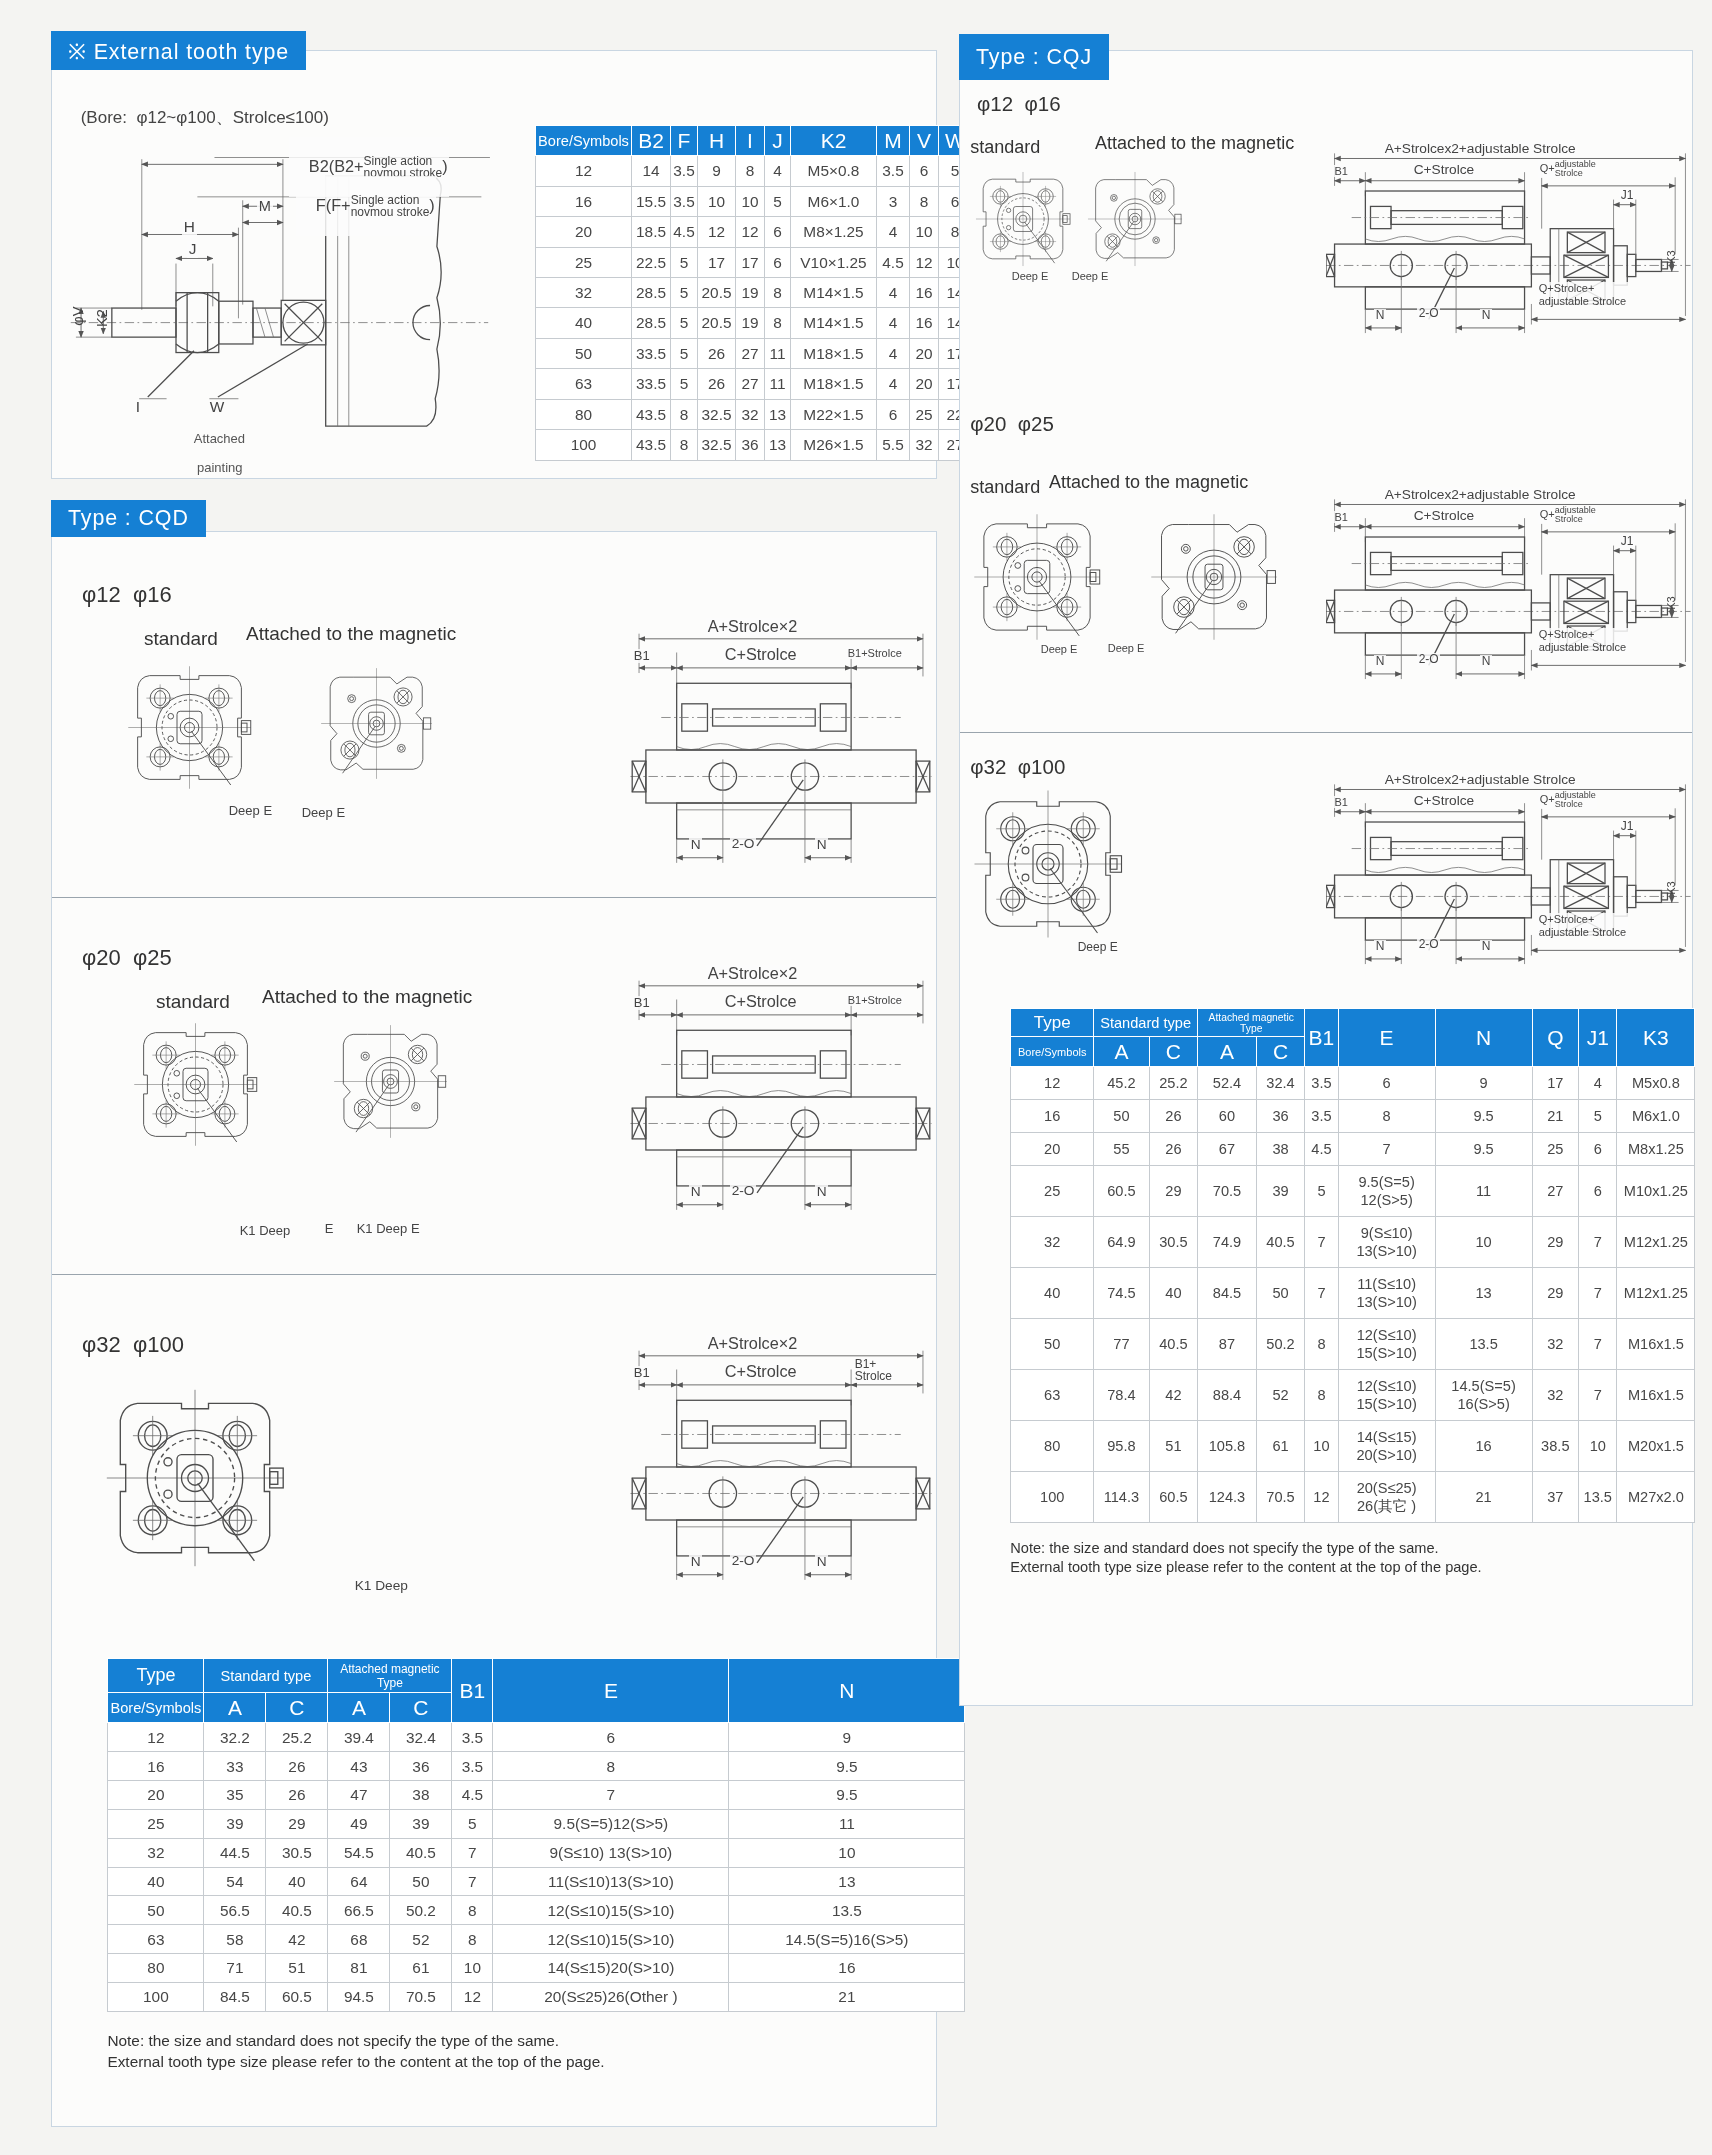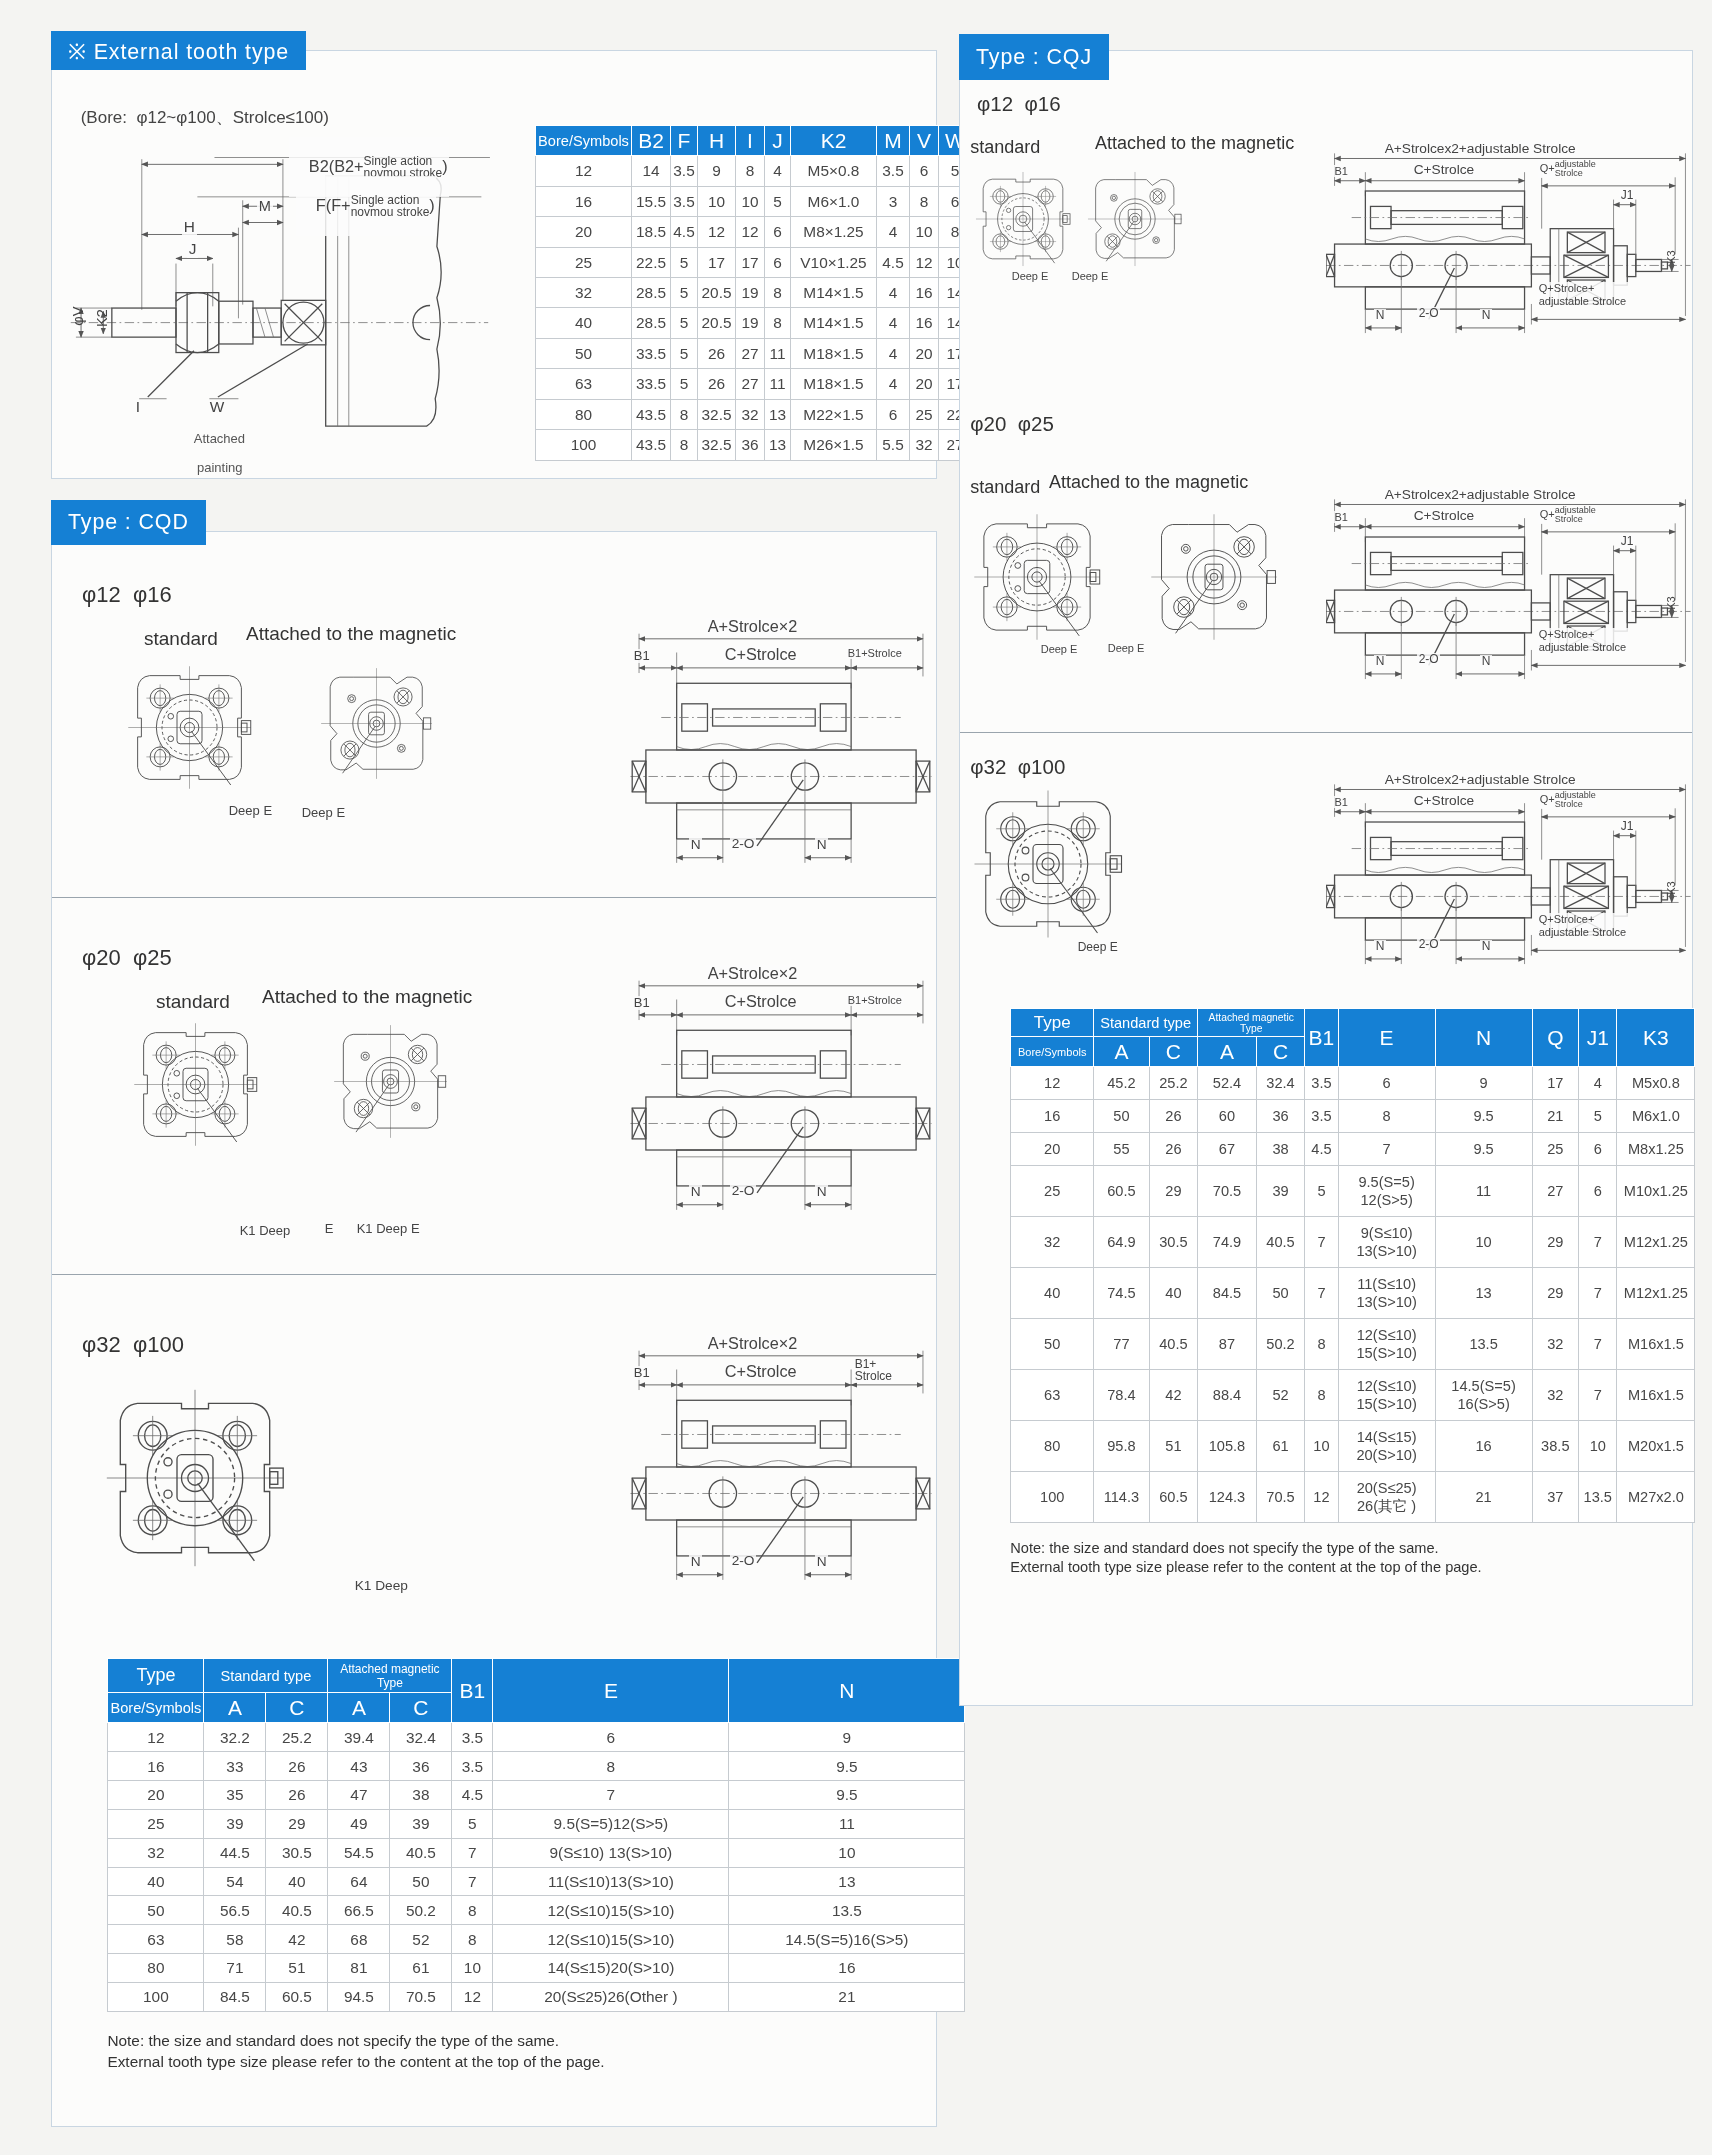--- a/index.html
+++ b/index.html
@@ -445,21 +445,21 @@
             <td>M26×1.5</td>
             <td>5.5</td>
             <td>32</td>
             <td>27</td>
           </tr>
         </tbody>
     </table>
   </div>
 </div>
 
-<div class="badge" style="left:51px;top:500px;height:45px;">
+<div class="badge" style="left:51px;top:500px;height:37px;">
   <span>Type : CQD</span>
 </div>
 
 <div class="panel" style="left:51px;top:531px;width:884px;height:1594px;">
 
   <div class="title" style="left:30px;top:50px;">φ12  φ16</div>
   <div class="sublab" style="left:92px;top:96px;">standard</div>
   <div class="sublab" style="left:194px;top:91px;">Attached to the magnetic</div>
   <div class="dwrap" style="left:75px;top:133px;">
     <svg width="125" height="125" viewBox="0 0 146 146">

